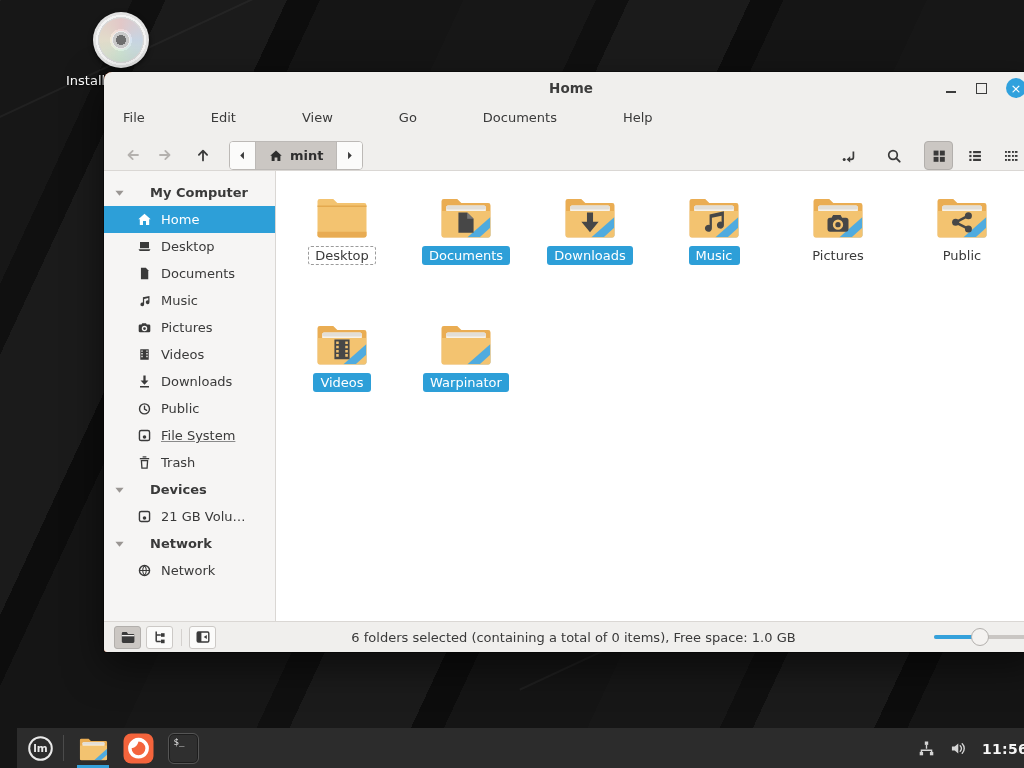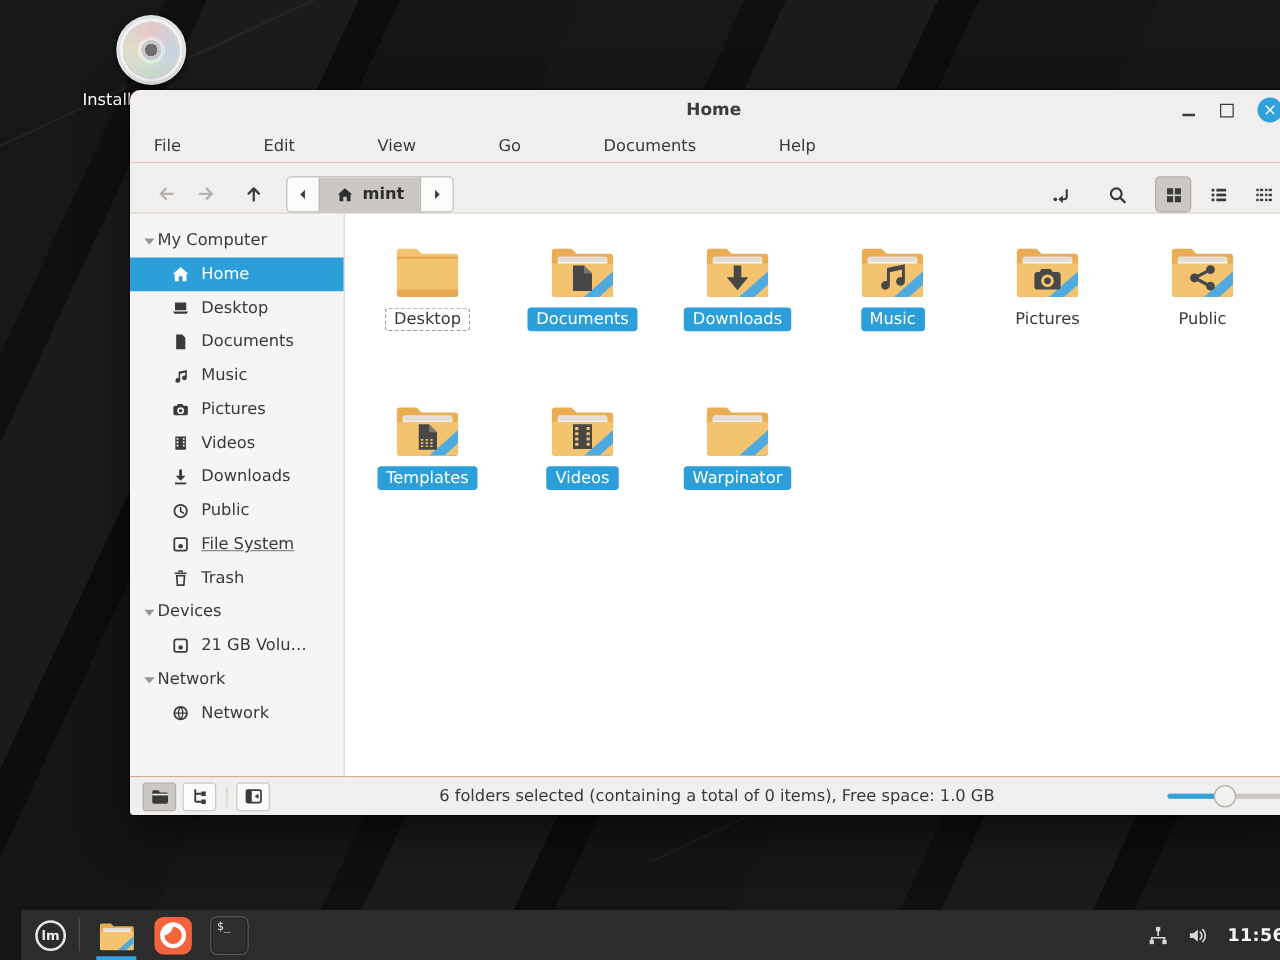--- a/index.html
+++ b/index.html
@@ -49,21 +49,21 @@
   .crumb-arrow { width:25px; display:flex; align-items:center; justify-content:center; background:#fbfbfa; }
   .crumb-current { display:flex; align-items:center; gap:7px; padding:0 13px; background:#cbc7c3; border-left:1px solid #bcb9b6; border-right:1px solid #bcb9b6; font-size:13px; font-weight:bold; color:#2e2e2e; }
   .tb-right { margin-left:auto; display:flex; align-items:center; gap:7px; }
   .tb-btn { width:29px; height:29px; display:flex; align-items:center; justify-content:center; border-radius:4px; border:1px solid transparent; color:#3a3a3a; }
   .tb-btn.active { background:#cbc7c3; border-color:#b2afac; }
   .tb-btn.gap { margin-right:9px; }
 
   .win-body { flex:1; display:flex; min-height:0; }
   .sidebar { width:172px; flex:0 0 172px; background:#f6f5f4; border-right:1px solid #dad7d4; padding-top:8px; overflow:hidden; }
   .side-row { height:27px; display:flex; align-items:center; font-size:13px; color:#3a3a3a; }
-  .side-row.header { font-weight:normal; padding-left:9px; gap:0; }
+  .side-row.header { font-weight:bold; padding-left:9px; gap:24px; }
   .side-row.item { padding-left:33px; gap:9px; }
   .side-row.item.selected { background:#2d9fd8; color:#ffffff; }
   .side-row .lbl { white-space:nowrap; }
   .side-row.underlined .lbl { text-decoration:underline; text-decoration-color:#8a8a8a; }
   .ic { display:block; }
 
   .main-pane { flex:1; background:#ffffff; padding:22px 0 0 4px; display:flex; flex-wrap:wrap; align-content:flex-start; overflow:hidden; }
   .file-item { width:124px; height:127px; display:flex; flex-direction:column; align-items:center; }
   .file-icon { width:56px; height:47px; }
   .file-label { margin-top:6px; font-size:13px; color:#3a3a3a; padding:2px 7px; border-radius:3px; max-width:118px; white-space:nowrap; }
@@ -498,27 +498,20 @@
       <div class="file-item">
         <svg class="file-icon" viewBox="0 0 48 40">
             <use href="#folder-open"></use>
             <use href="#em-share"></use>
           </svg>
         <div class="file-label">Public</div>
       </div>
       <div class="file-item selected">
         <svg class="file-icon" viewBox="0 0 48 40">
             <use href="#folder-open"></use>
-            <use href="#em-template"></use>
-          </svg>
-        <div class="file-label">Templates</div>
-      </div>
-      <div class="file-item selected">
-        <svg class="file-icon" viewBox="0 0 48 40">
-            <use href="#folder-open"></use>
             <use href="#em-film"></use>
           </svg>
         <div class="file-label">Videos</div>
       </div>
       <div class="file-item selected">
         <svg class="file-icon" viewBox="0 0 48 40">
             <use href="#folder-open"></use>
           </svg>
         <div class="file-label">Warpinator</div>
       </div>

